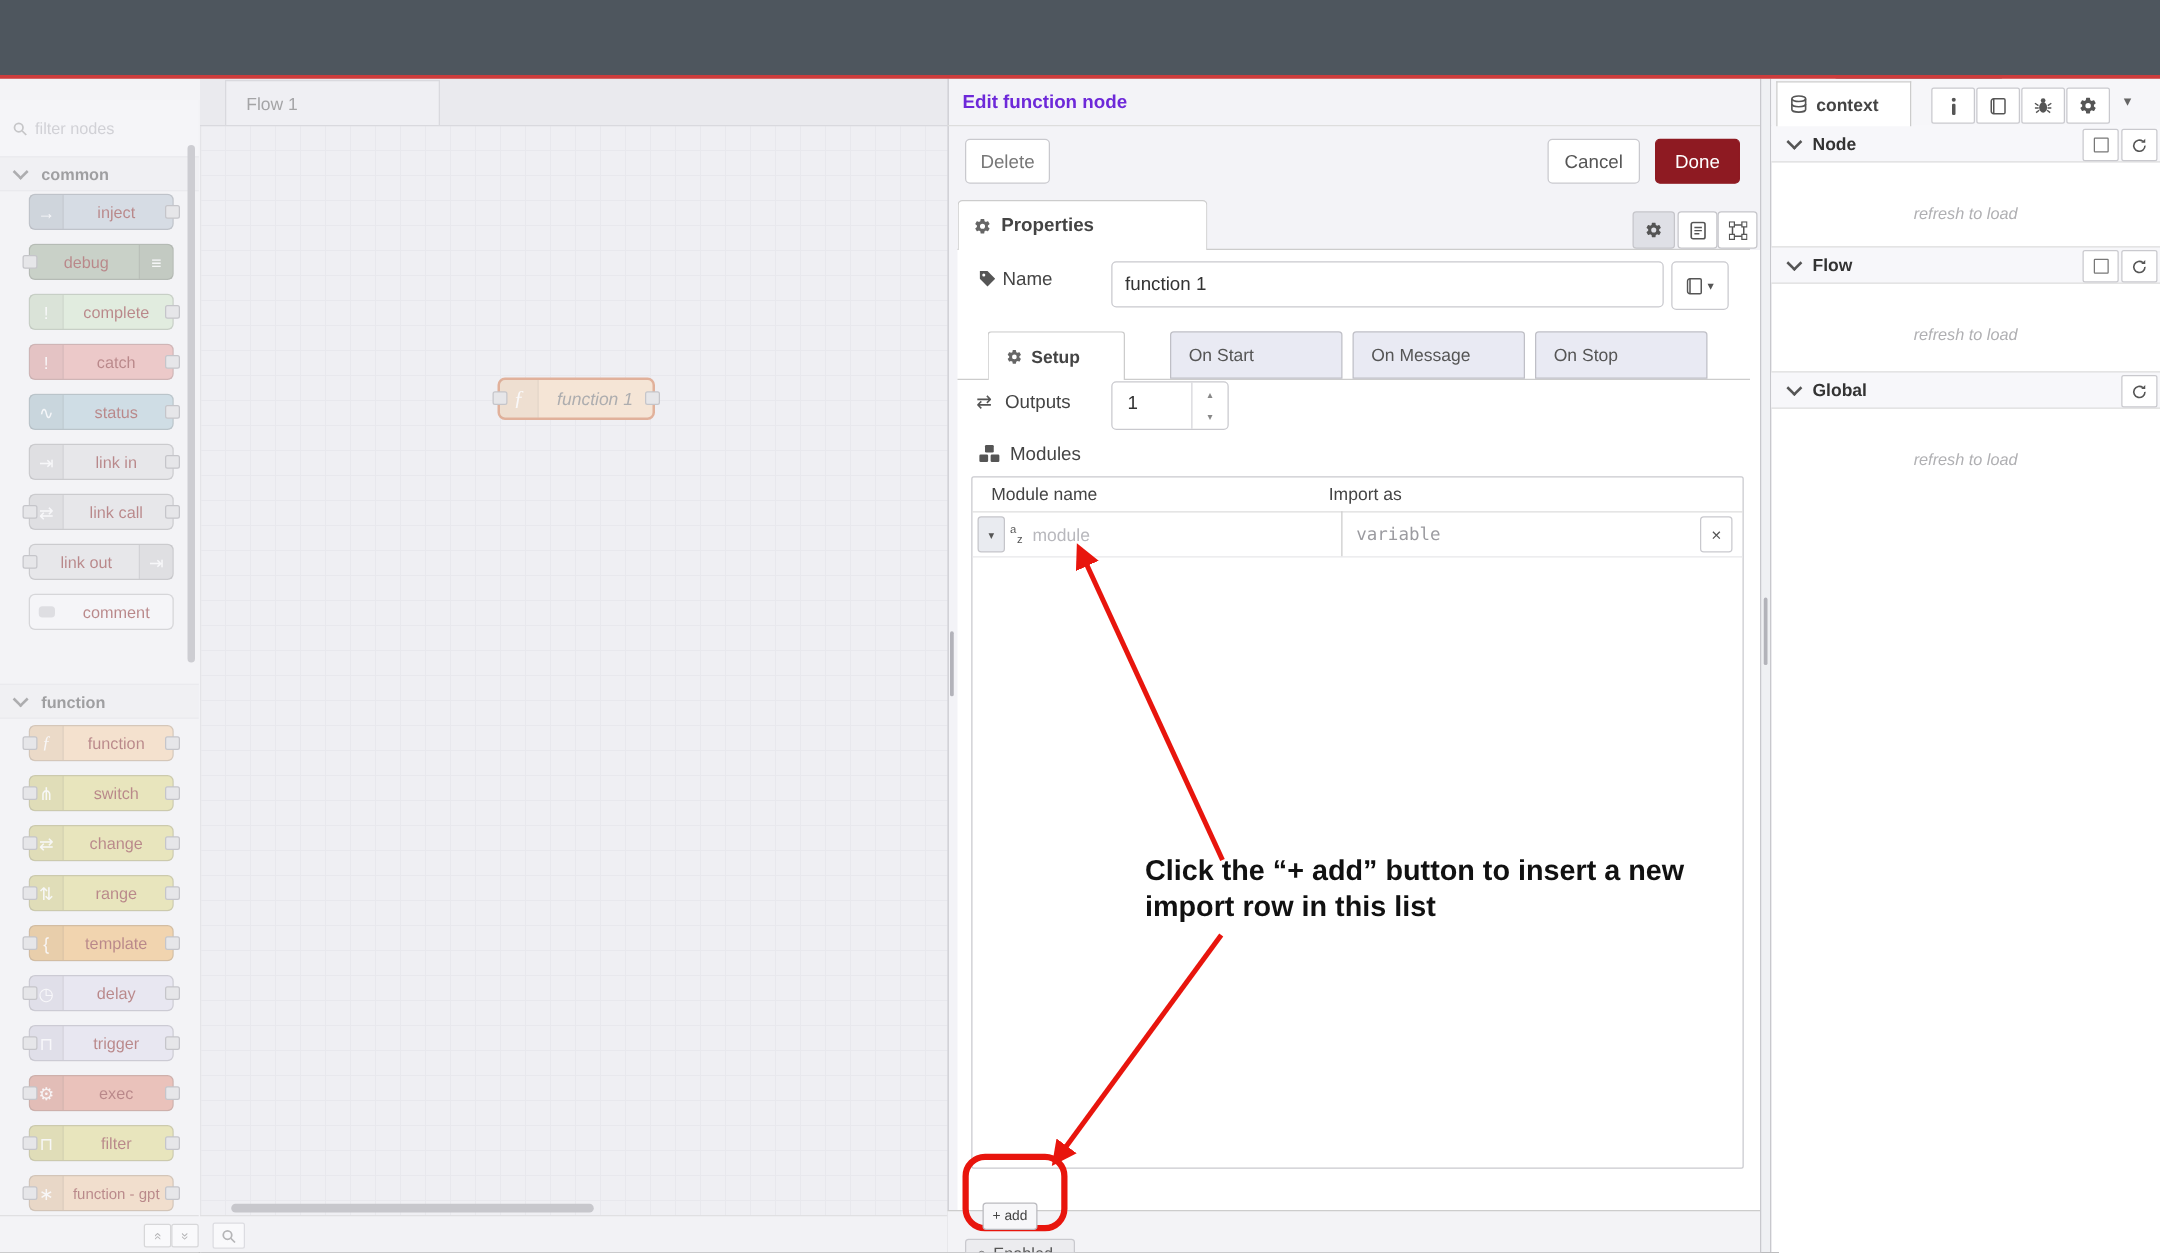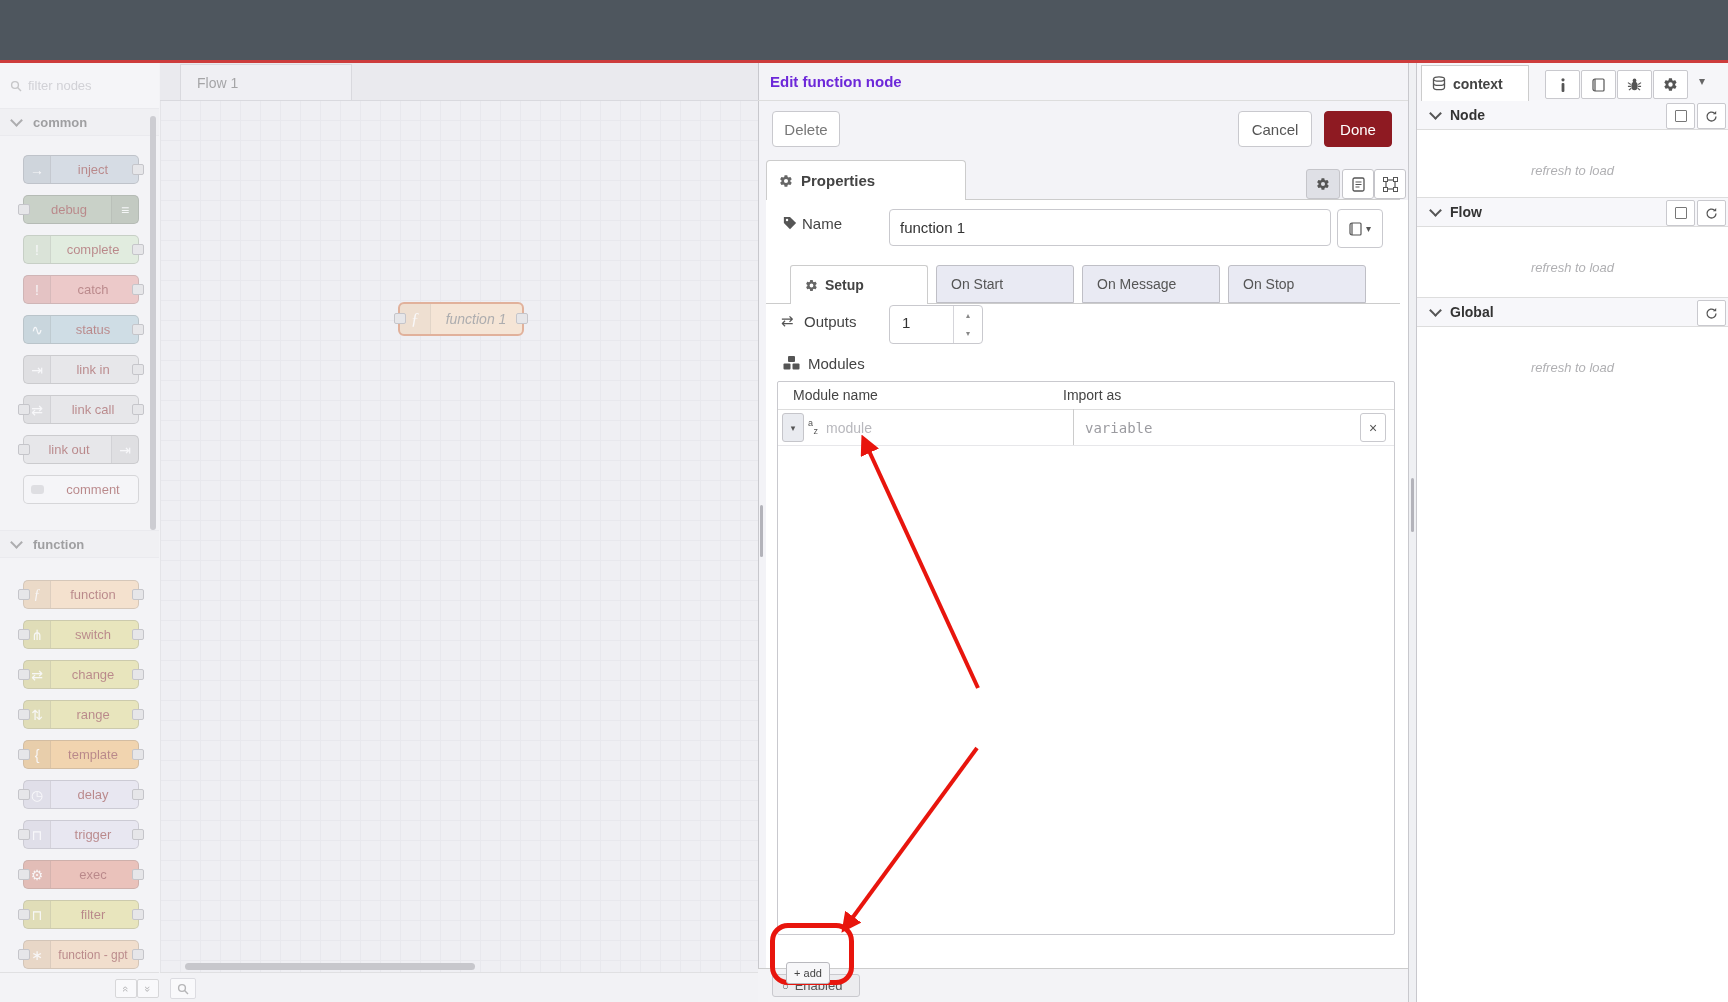--- a/index.html
+++ b/index.html
@@ -1,19 +1,19 @@
 <!DOCTYPE html>
 <html><head>
 <meta charset="utf-8">
 <style>
   html,body{margin:0;padding:0;background:#888;}
   #app{position:relative;width:1728px;height:1002px;overflow:hidden;background:#eaeaee;
        font-family:"Liberation Sans",sans-serif;-webkit-font-smoothing:antialiased;}
   .abs{position:absolute;}
-  .flexc{display:flex;align-items:center;}
+  .flexc{display:flex;align-items:center;margin-top:17px;}
   .ctr{display:flex;align-items:center;justify-content:center;}
 
   
   #header{left:0;top:0;width:1728px;height:60px;background:#4e565e;z-index:30;}
   #header-underline{left:0;top:60px;width:1728px;height:3px;background:#cd3c3c;z-index:30;}
   #logo{left:14px;top:12px;width:36px;height:36px;border-radius:6px;background:#e9655f;}
   #app-title{left:64px;top:0;height:60px;color:#eef0f2;font-size:19px;font-weight:bold;display:flex;align-items:center;}
   #deploy-btn{left:1468px;top:15px;width:132px;height:30px;background:#5a616a;border:1px solid #6e747c;border-radius:3px;color:#9aa0a8;}
   #deploy-btn .dlabel{font-size:15px;margin-left:8px;}
   #deploy-caret{position:absolute;right:9px;top:8px;font-size:12px;color:#9aa0a8;}
@@ -367,21 +367,21 @@
   <input id="name-input" class="tinput" value="function 1" style="">
   <div id="name-book-btn" class="abs ctr">
     <svg width="13" height="14" viewBox="0 0 13 14">
       <path d="M3 1h8a1 1 0 0 1 1 1v10a1 1 0 0 1-1 1H3a2 2 0 0 1-2-2V3a2 2 0 0 1 2-2z" fill="none" stroke="#555" stroke-width="1.2"></path>
       <path d="M3 1v12" stroke="#555" stroke-width="1.2"></path>
       </svg>
     <span style="font-size:10px">▾</span>
   </div>
 
   <div class="ftab-line abs"></div>
-  <div class="ftab active" style="left:790px;width:138px">
+  <div class="ftab active" style="left:790px;width:110px">
     <svg width="13" height="13" viewBox="0 0 24 24" fill="#666">
       <path fill-rule="evenodd" d="M19.4 13c.04-.33.06-.66.06-1s-.02-.67-.06-1l2.1-1.65a.5.5 0 0 0 .12-.64l-2-3.46a.5.5 0 0 0-.61-.22l-2.49 1a7.3 7.3 0 0 0-1.73-1l-.38-2.61A.5.5 0 0 0 13.9 2h-4a.5.5 0 0 0-.5.42l-.38 2.61c-.62.26-1.2.6-1.73 1l-2.49-1a.5.5 0 0 0-.61.22l-2 3.46a.5.5 0 0 0 .12.64L4.4 11c-.04.33-.06.66-.06 1s.02.67.06 1l-2.09 1.65a.5.5 0 0 0-.12.64l2 3.46c.14.24.42.34.61.22l2.49-1c.53.4 1.11.74 1.73 1l.38 2.61c.04.24.25.42.5.42h4c.25 0 .46-.18.5-.42l.38-2.61c.62-.26 1.2-.6 1.73-1l2.49 1c.19.12.47.02.61-.22l2-3.46a.5.5 0 0 0-.12-.64zM12 15.5a3.5 3.5 0 1 1 0-7 3.5 3.5 0 0 1 0 7z"></path>
       </svg>
     <span>Setup</span>
     </div>
   <div class="ftab" style="left:936px;width:138px">
     <span>On Start</span>
     </div>
   <div class="ftab" style="left:1082px;width:138px">
     <span>On Message</span>
@@ -432,20 +432,24 @@
   </div>
 
   <button id="add-btn" class="abs">+ add</button>
 
   <div id="tray-footer" class="abs"></div>
   <div id="enabled-btn" class="abs flexc" style="padding-left:9px;box-sizing:border-box">
     <span style="font-size:11px">○</span>
     <span>Enabled</span>
   </div>
 
+  <div id="ann-text" class="abs">
+    <div>Click the “+ add” button to insert a new</div>
+    <div>import row in this list</div>
+  </div>
   <svg id="arrows" class="abs">
     <defs>
       <marker id="ah" markerWidth="5" markerHeight="5" refX="3.5" refY="2.5" orient="auto">
         <path d="M0,0 L5,2.5 L0,5 z" fill="#e8150d"></path>
       </marker>
     </defs>
     <line x1="978" y1="688" x2="864" y2="440" stroke="#e8150d" stroke-width="4" marker-end="url(#ah)"></line>
     <line x1="977" y1="748" x2="845" y2="928" stroke="#e8150d" stroke-width="4" marker-end="url(#ah)"></line>
   </svg>
   <div id="add-ring" class="abs"></div>

